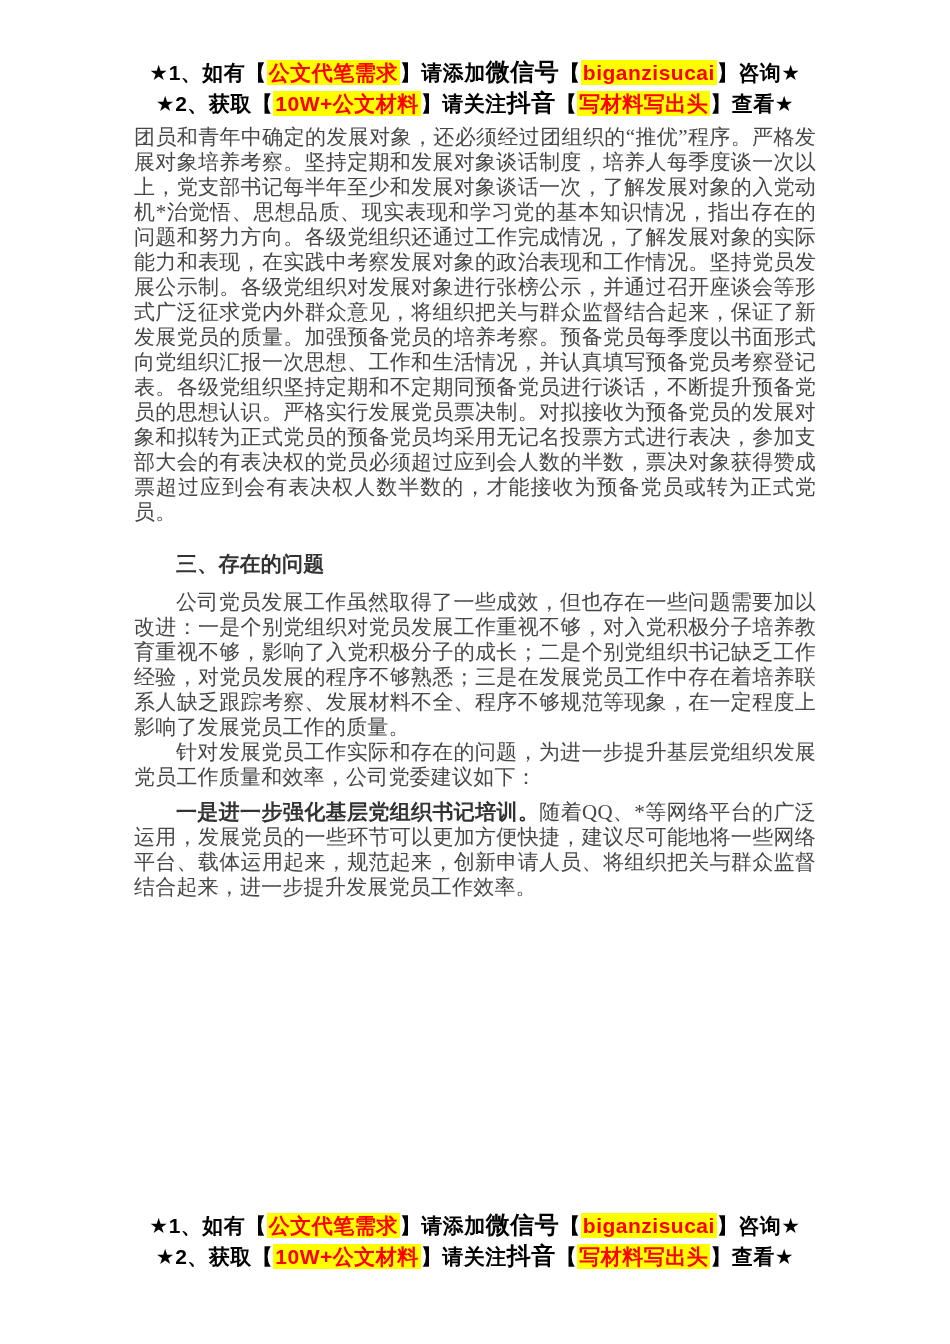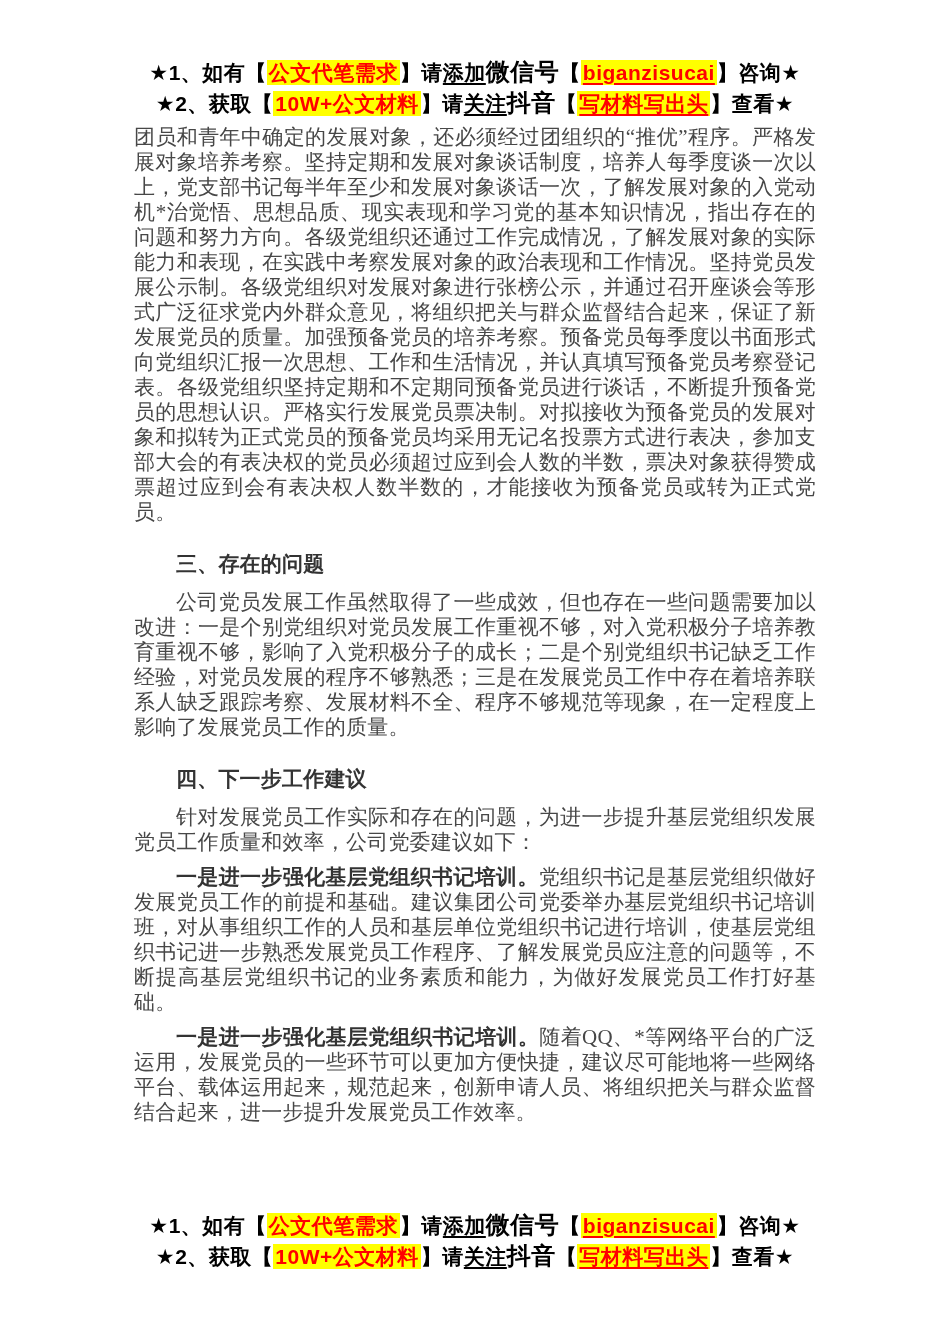--- a/index.html
+++ b/index.html
@@ -25,21 +25,21 @@
     letter-spacing: 0.5px;
     white-space: nowrap;
   }
   .promo-header { padding-top: 57px; }
   .promo-footer { position: absolute; left: 0; right: 0; bottom: 72px; }
   .promo .hl {
     background: var(--highlight-bg, #ffff00);
     color: var(--promo-red, #ff0000);
     padding: 1px 2px;
   }
-  .promo .u { text-decoration: underline; text-underline-offset: 3px; }
+  .promo .u { text-underline-offset: 3px; }
   .promo .small { font-size: 24px; }
   
   .doc-body {
     margin: 6px 134px 0 134px;
     font-size: 21px;
     line-height: 25px;
     color: var(--body-text, #474747);
     text-align: justify;
     letter-spacing: 0.2px;
   }
@@ -74,24 +74,22 @@
       <span>★2、获取【</span><span class="hl">10W+公文材料</span><span>】请</span><span class="u">关注</span><span class="small">抖音</span><span>【</span><span class="hl u">写材料写出头</span><span>】查看★</span>
     </div>
   </div>
 
   <div class="doc-body">
     <p class="para">团员和青年中确定的发展对象，还必须经过团组织的“推优”程序。严格发展对象培养考察。坚持定期和发展对象谈话制度，培养人每季度谈一次以上，党支部书记每半年至少和发展对象谈话一次，了解发展对象的入党动机*治觉悟、思想品质、现实表现和学习党的基本知识情况，指出存在的问题和努力方向。各级党组织还通过工作完成情况，了解发展对象的实际能力和表现，在实践中考察发展对象的政治表现和工作情况。坚持党员发展公示制。各级党组织对发展对象进行张榜公示，并通过召开座谈会等形式广泛征求党内外群众意见，将组织把关与群众监督结合起来，保证了新发展党员的质量。加强预备党员的培养考察。预备党员每季度以书面形式向党组织汇报一次思想、工作和生活情况，并认真填写预备党员考察登记表。各级党组织坚持定期和不定期同预备党员进行谈话，不断提升预备党员的思想认识。严格实行发展党员票决制。对拟接收为预备党员的发展对象和拟转为正式党员的预备党员均采用无记名投票方式进行表决，参加支部大会的有表决权的党员必须超过应到会人数的半数，票决对象获得赞成票超过应到会有表决权人数半数的，才能接收为预备党员或转为正式党员。</p>
 
     <h3 class="heading">三、存在的问题</h3>
     <p class="para indent">公司党员发展工作虽然取得了一些成效，但也存在一些问题需要加以改进：一是个别党组织对党员发展工作重视不够，对入党积极分子培养教育重视不够，影响了入党积极分子的成长；二是个别党组织书记缺乏工作经验，对党员发展的程序不够熟悉；三是在发展党员工作中存在着培养联系人缺乏跟踪考察、发展材料不全、程序不够规范等现象，在一定程度上影响了发展党员工作的质量。</p>
 
-    <h3 class="heading">四、下一步工作建议</h3>
     <p class="para indent">针对发展党员工作实际和存在的问题，为进一步提升基层党组织发展党员工作质量和效率，公司党委建议如下：</p>
 
-    <p class="para indent spaced"><span class="lead">一是进一步强化基层党组织书记培训。</span><span>党组织书记是基层党组织做好发展党员工作的前提和基础。建议集团公司党委举办基层党组织书记培训班，对从事组织工作的人员和基层单位党组织书记进行培训，使基层党组织书记进一步熟悉发展党员工作程序、了解发展党员应注意的问题等，不断提高基层党组织书记的业务素质和能力，为做好发展党员工作打好基础。</span></p>
 
     <p class="para indent spaced"><span class="lead">一是进一步强化基层党组织书记培训。</span><span>随着QQ、*等网络平台的广泛运用，发展党员的一些环节可以更加方便快捷，建议尽可能地将一些网络平台、载体运用起来，规范起来，创新申请人员、将组织把关与群众监督结合起来，进一步提升发展党员工作效率。</span></p>
   </div>
 
   <div class="promo promo-footer">
     <div class="promo-line">
       <span>★1、如有【</span><span class="hl">公文代笔需求</span><span>】请</span><span class="u">添加</span><span class="small">微信号</span><span>【</span><span class="hl u">biganzisucai</span><span>】咨询★</span>
     </div>
     <div class="promo-line">
       <span>★2、获取【</span><span class="hl">10W+公文材料</span><span>】请</span><span class="u">关注</span><span class="small">抖音</span><span>【</span><span class="hl u">写材料写出头</span><span>】查看★</span>

